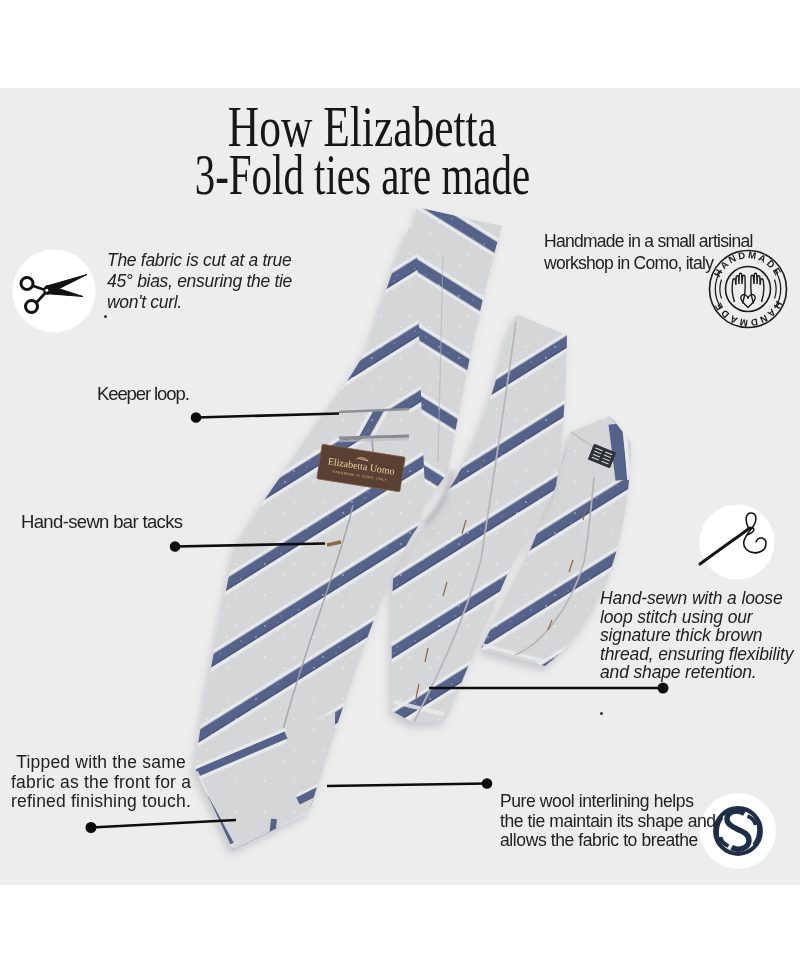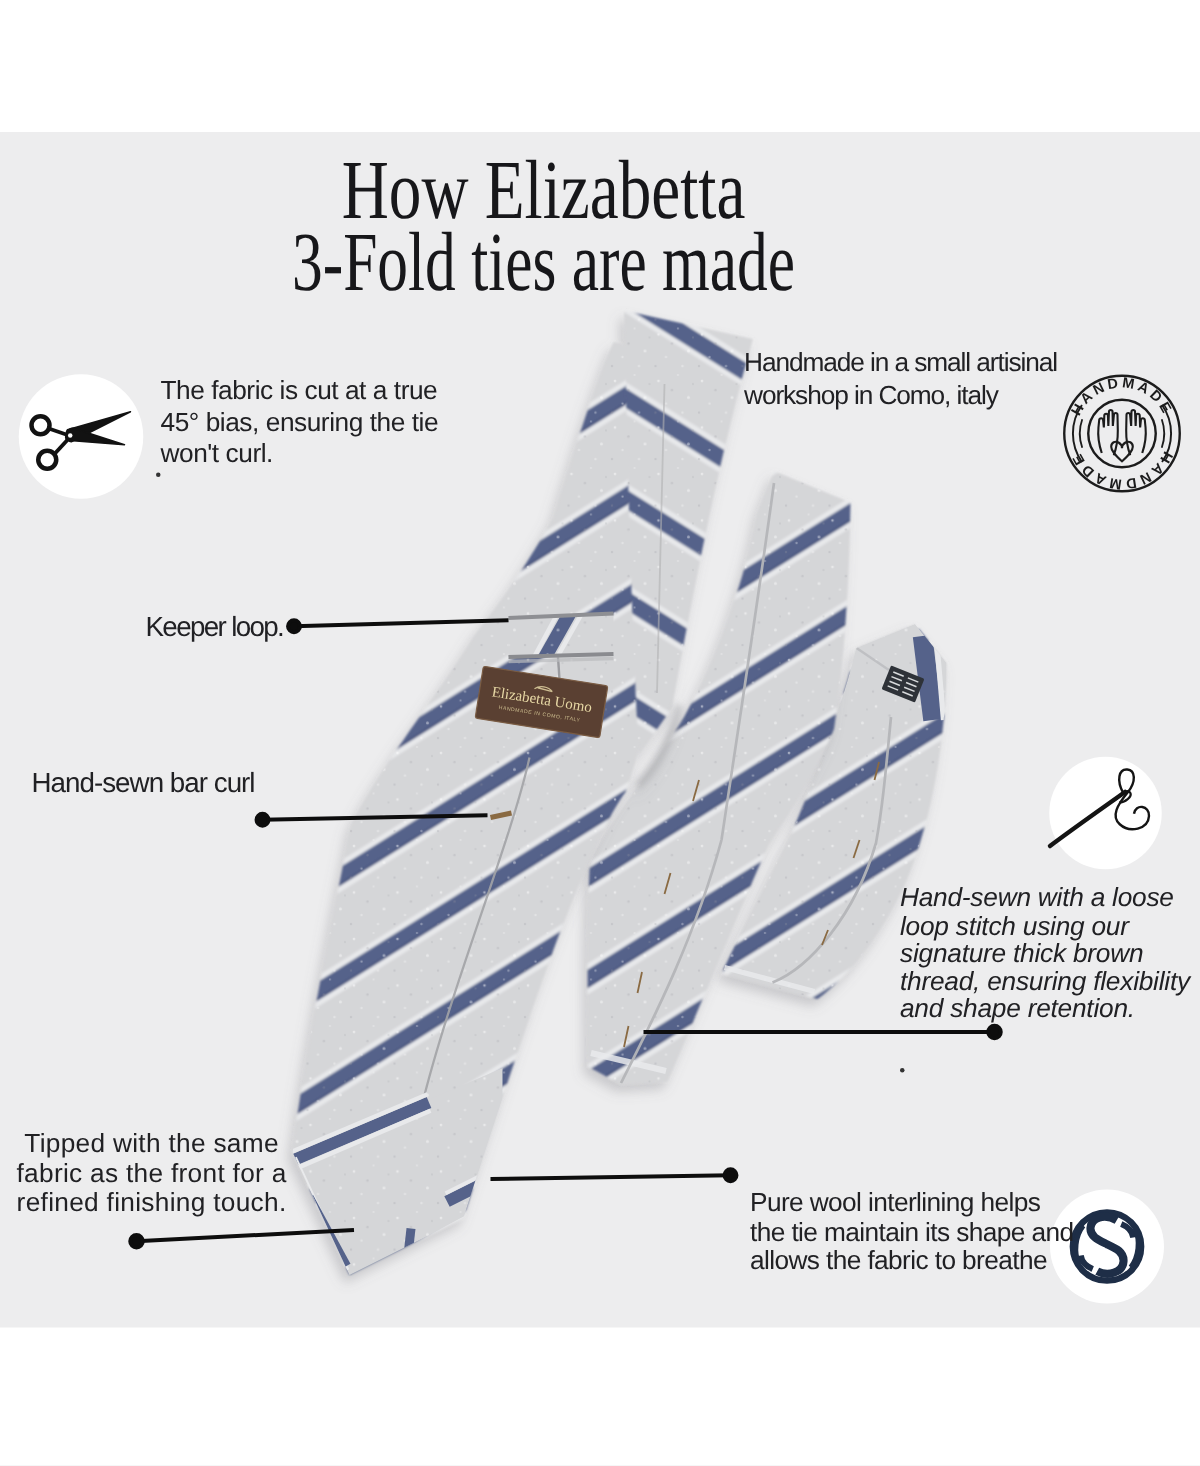--- a/index.html
+++ b/index.html
@@ -226,21 +226,21 @@
   <path d="M 747.5,816 C 752.5,818 755,821.5 755.5,825" stroke-width="4"></path>
   <path d="M 728.5,846 C 723.5,844 721,840.5 720.5,837" stroke-width="4"></path>
   <path d="M 722,817 C 716.5,824 715.5,835 719,843" stroke-width="3.8"></path>
   <path d="M 754,845 C 759.5,838 760.5,827 757,819" stroke-width="3.8"></path>
 </g>
 </svg>
 
 <div class="abs title"><span class="ln" id="t1">How Elizabetta</span><br>
 <span class="ln" id="t2">3-Fold ties are made</span></div>
 
-<div class="abs txt" id="txt-fabric" style="left:107px;top:250px;line-height:21px;letter-spacing:-0.3px;">The fabric is cut at a true<br>45° bias, ensuring the tie<br>won't curl.</div>
-<div class="abs txt" id="txt-handmade" style="left:496px;top:231px;line-height:21.8px;letter-spacing:-0.72px;">Handmade in a small artisinal<br>workshop in Como, italy</div>
-<div class="abs txt" id="txt-keeper" style="left:97px;top:408px;font-size:18.5px;letter-spacing:-1.1px;">Keeper loop.</div>
-<div class="abs txt" id="txt-bartack" style="left:21px;top:512px;font-size:18.5px;letter-spacing:-0.65px;">Hand-sewn bar curl</div>
+<div class="abs txt" id="txt-fabric" style="left:107px;top:250px;line-height:21px;letter-spacing:-0.3px;font-style:italic;">The fabric is cut at a true<br>45° bias, ensuring the tie<br>won't curl.</div>
+<div class="abs txt" id="txt-handmade" style="left:544px;top:231px;line-height:21.8px;letter-spacing:-0.72px;">Handmade in a small artisinal<br>workshop in Como, italy</div>
+<div class="abs txt" id="txt-keeper" style="left:97px;top:384px;font-size:18.5px;letter-spacing:-1.1px;">Keeper loop.</div>
+<div class="abs txt" id="txt-bartack" style="left:21px;top:512px;font-size:18.5px;letter-spacing:-0.65px;">Hand-sewn bar tacks</div>
 <div class="abs txt" id="txt-handsewn" style="left:600px;top:589px;line-height:18.6px;letter-spacing:-0.15px;font-style:italic;">Hand-sewn with a loose<br>loop stitch using our<br>signature thick brown<br>thread, ensuring flexibility<br>and shape retention.</div>
 <div class="abs txt" id="txt-tipped" style="left:11px;top:753px;line-height:19.5px;letter-spacing:0.2px;text-align:center;">Tipped with the same<br>fabric as the front for a<br>refined finishing touch.</div>
 <div class="abs txt" id="txt-wool" style="left:500px;top:792px;line-height:19.5px;letter-spacing:-0.4px;">Pure wool interlining helps<br>the tie maintain its shape and<br>allows the fabric to breathe</div>
 <div class="abs" style="left:104px;top:315px;width:3px;height:3px;background:#333;border-radius:50%;"></div>
 <div class="abs" style="left:600px;top:712px;width:3px;height:3px;background:#333;border-radius:50%;"></div>
 
 </body></html>

